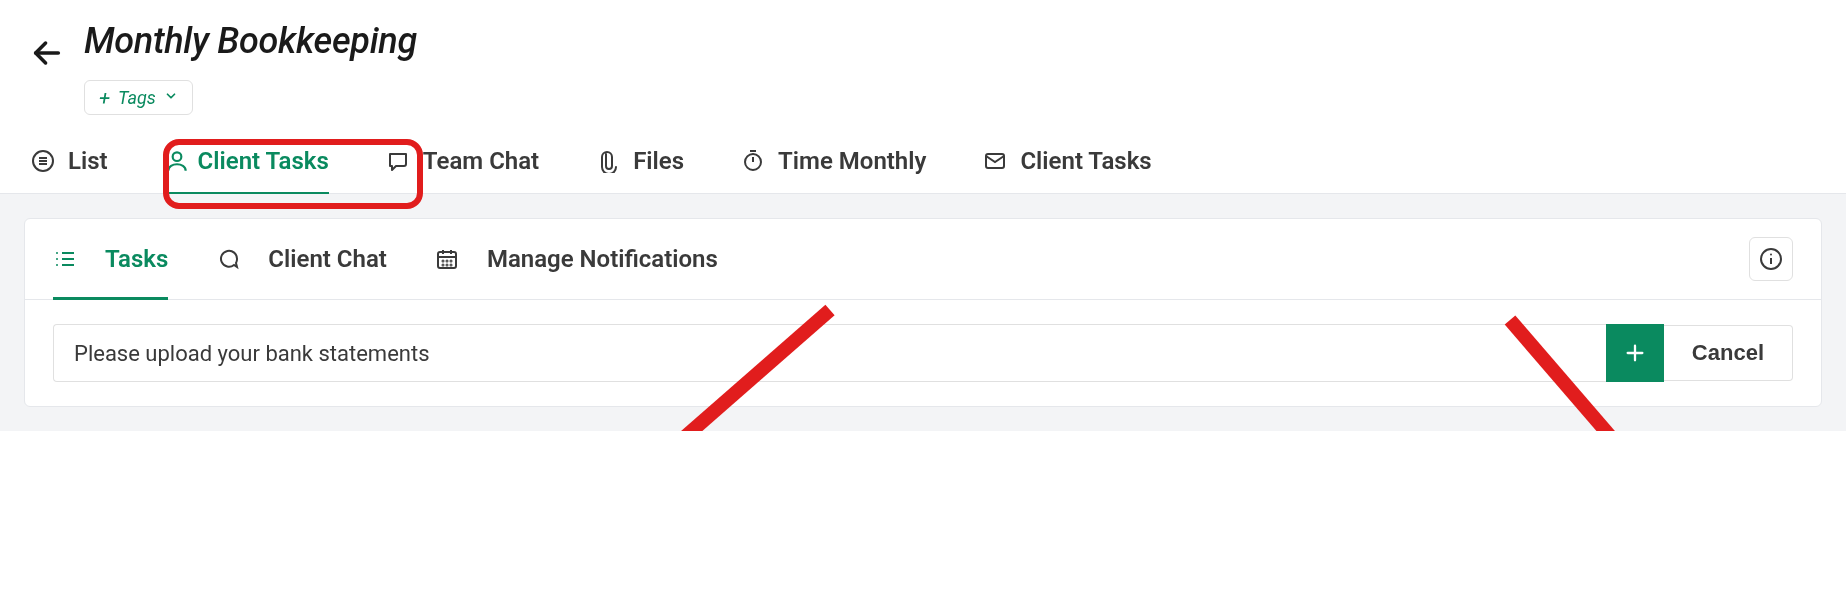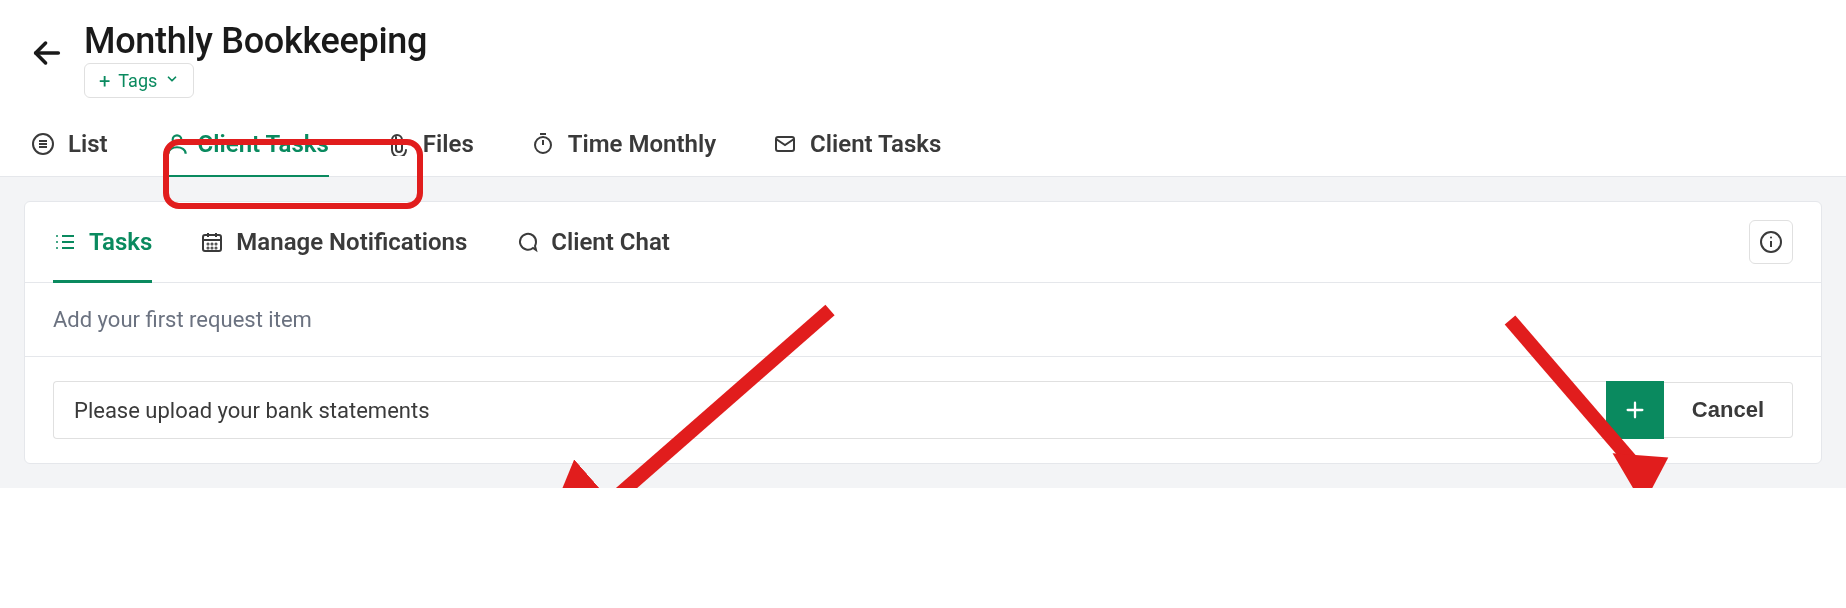--- a/index.html
+++ b/index.html
@@ -24,21 +24,22 @@
     .back-arrow {
       font-size: 32px;
       color: #1a1a1a;
       cursor: pointer;
       margin-top: 16px;
       line-height: 1;
     }
     .title-block {
       display: flex;
       flex-direction: column;
-      gap: 1px;
+      gap: 18px;
+      font-style: italic;
     }
     .page-title {
       font-size: 36px;
       font-weight: 500;
       color: #1a1a1a;
       letter-spacing: -0.3px;
     }
     .tags-button {
       display: inline-flex;
       align-items: center;
@@ -135,21 +136,21 @@
       border-bottom: 1px solid #e5e7eb;
     }
     .sub-tabs {
       display: flex;
       align-items: center;
       gap: 48px;
     }
     .sub-tab {
       display: flex;
       align-items: center;
-      gap: 12px;
+      gap: 28px;
       font-size: 24px;
       font-weight: 600;
       color: #3a3a3a;
       cursor: pointer;
       padding: 26px 0;
       position: relative;
     }
     .sub-tab.active {
       color: #0a8a5f;
     }
@@ -282,20 +283,28 @@
     <span class="tab-icon">
       <svg width="26" height="26" viewBox="0 0 24 24">
         <circle cx="12" cy="8" r="4"></circle>
         <path d="M4 21c0-4 4-6 8-6s8 2 8 6"></path>
       </svg>
     </span>
     <span>Client Tasks</span>
     <div class="underline"></div>
   </div>
 
+  <div class="main-tab">
+    <span class="tab-icon">
+      <svg width="24" height="24" viewBox="0 0 24 24">
+        <path d="M4 5 h16 a0 0 0 0 1 0 0 v10 a2 2 0 0 1 -2 2 h-8 l-4 4 v-4 h-2 a0 0 0 0 1 0 0 z" stroke-linejoin="round"></path>
+      </svg>
+    </span>
+    <span>Team Chat</span>
+  </div>
 
   <div class="main-tab">
     <span class="tab-icon">
       <svg width="24" height="24" viewBox="0 0 24 24">
         <path d="M12 3 v12 a3 3 0 0 0 6 0 V6 a5 5 0 0 0 -10 0 v10 a7 7 0 0 0 14 0" stroke-linecap="round" transform="translate(-2 2)"></path>
       </svg>
     </span>
     <span>Files</span>
   </div>
 
@@ -334,50 +343,49 @@
             <line x1="9" y1="18" x2="21" y2="18"></line>
             <circle cx="4" cy="6" r="1" fill="#0a8a5f" stroke="none"></circle>
             <circle cx="4" cy="12" r="1" fill="#0a8a5f" stroke="none"></circle>
             <circle cx="4" cy="18" r="1" fill="#0a8a5f" stroke="none"></circle>
           </svg>
           <span>Tasks</span>
           <div class="sub-underline"></div>
         </div>
         <div class="sub-tab">
           <svg width="24" height="24" viewBox="0 0 24 24">
+            <path d="M21 12 a8 8 0 1 0 -3 6 l3 2 -1 -4 a8 8 0 0 0 1 -4 z"></path>
+          </svg>
+          <span>Client Chat</span>
+        </div>
+        <div class="sub-tab">
+          <svg width="24" height="24" viewBox="0 0 24 24">
             <rect x="3" y="5" width="18" height="16" rx="2"></rect>
             <line x1="3" y1="10" x2="21" y2="10"></line>
             <line x1="8" y1="3" x2="8" y2="7"></line>
             <line x1="16" y1="3" x2="16" y2="7"></line>
             <circle cx="8" cy="14" r="0.5" fill="#3a3a3a"></circle>
             <circle cx="12" cy="14" r="0.5" fill="#3a3a3a"></circle>
             <circle cx="16" cy="14" r="0.5" fill="#3a3a3a"></circle>
             <circle cx="8" cy="18" r="0.5" fill="#3a3a3a"></circle>
             <circle cx="12" cy="18" r="0.5" fill="#3a3a3a"></circle>
             <circle cx="16" cy="18" r="0.5" fill="#3a3a3a"></circle>
           </svg>
           <span>Manage Notifications</span>
         </div>
-        <div class="sub-tab">
-          <svg width="24" height="24" viewBox="0 0 24 24">
-            <path d="M21 12 a8 8 0 1 0 -3 6 l3 2 -1 -4 a8 8 0 0 0 1 -4 z"></path>
-          </svg>
-          <span>Client Chat</span>
-        </div>
       </div>
       <div class="info-button">
         <svg width="24" height="24" viewBox="0 0 24 24">
           <circle cx="12" cy="12" r="10"></circle>
           <line x1="12" y1="11" x2="12" y2="17"></line>
           <circle cx="12" cy="7.5" r="1" fill="#3a3a3a" stroke="none"></circle>
         </svg>
       </div>
     </div>
 
-    <div class="request-header">Add your first request item</div>
 
     <div class="request-input-row">
       <input type="text" class="request-input" value="Please upload your bank statements" style="">
       <button class="add-button">
         <svg width="22" height="22" viewBox="0 0 24 24" fill="none" stroke="#ffffff" stroke-width="2.5" stroke-linecap="round">
           <line x1="12" y1="4" x2="12" y2="20"></line>
           <line x1="4" y1="12" x2="20" y2="12"></line>
         </svg>
       </button>
       <button class="cancel-button">Cancel</button>

